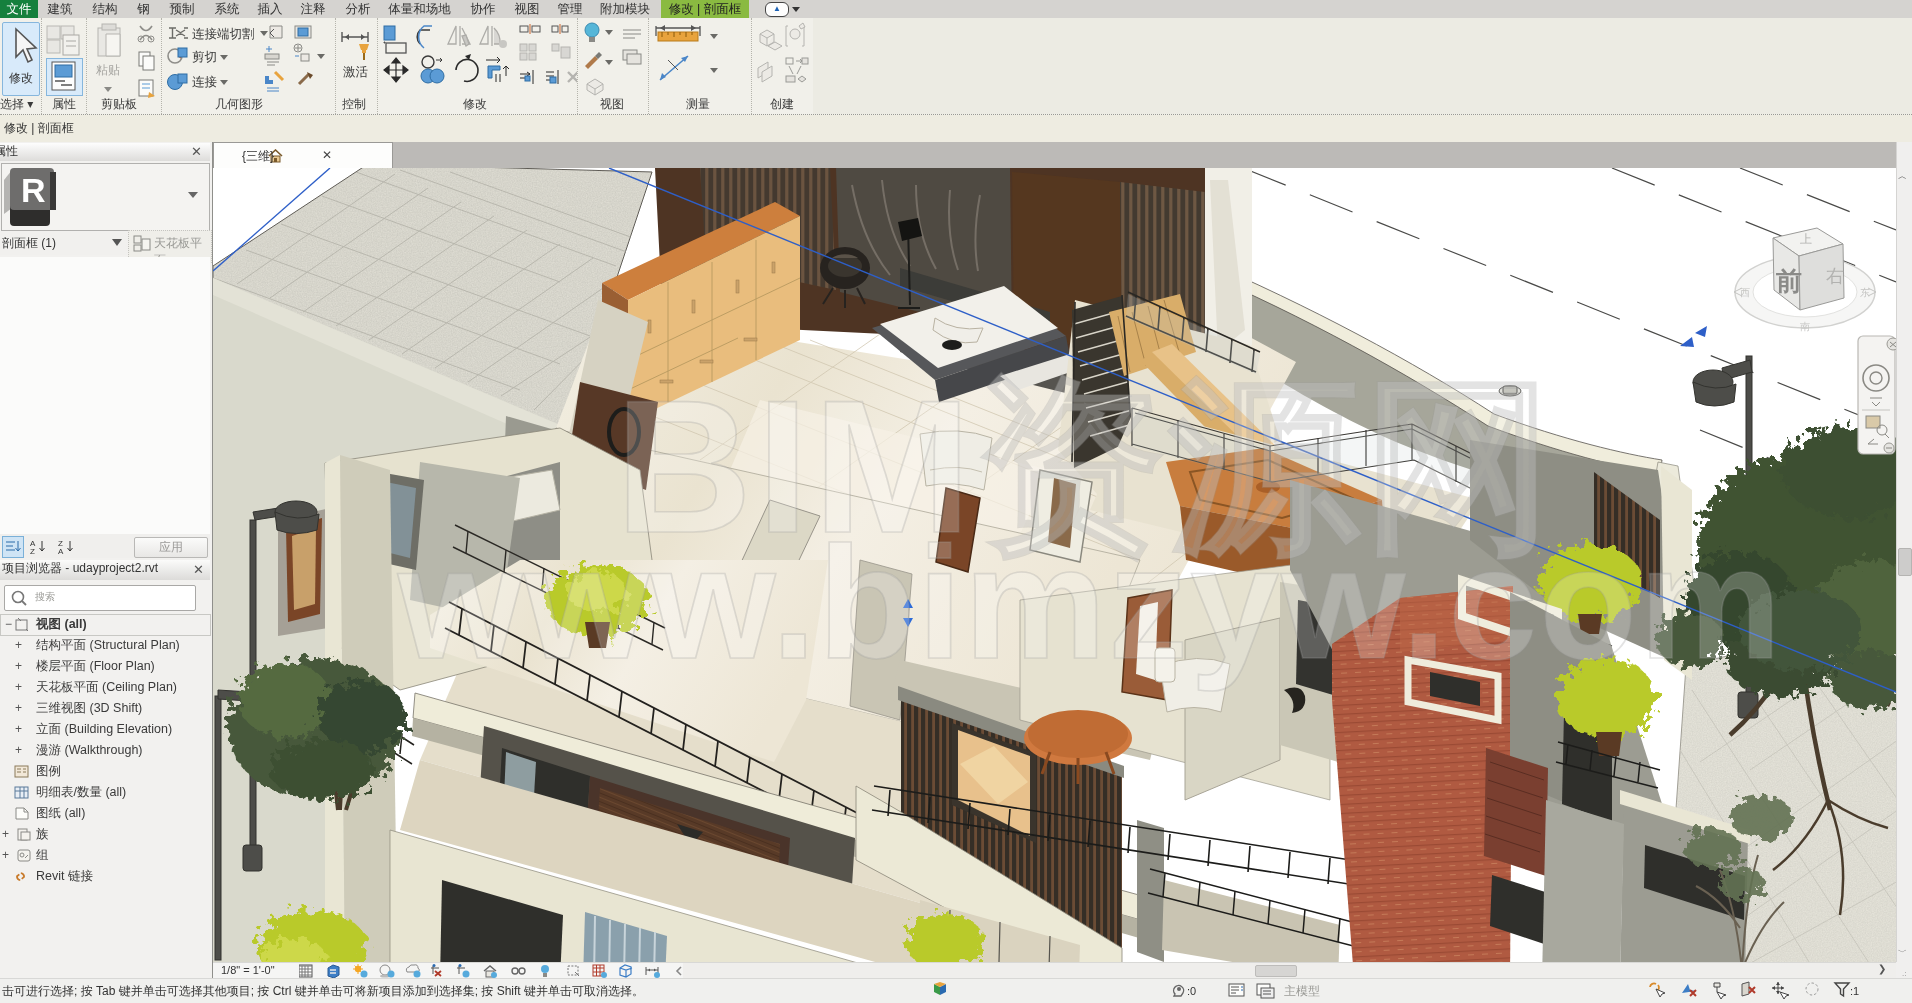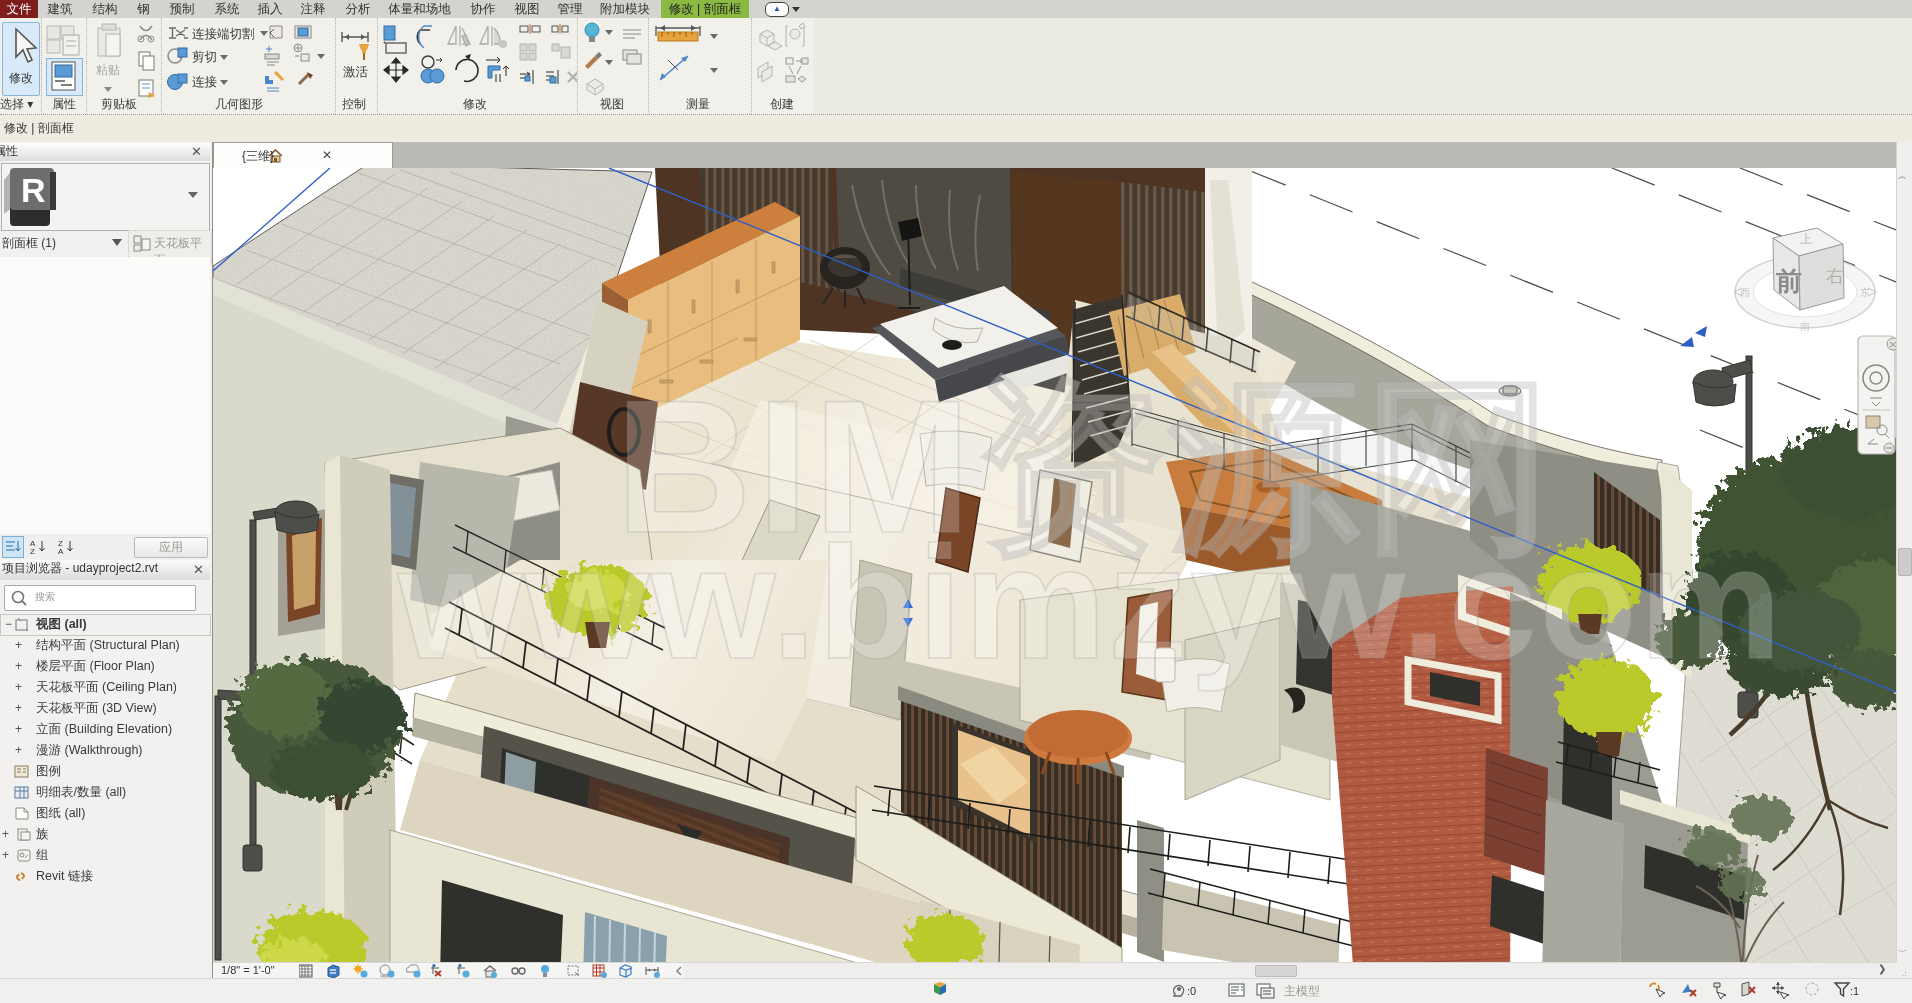--- a/index.html
+++ b/index.html
@@ -2,21 +2,21 @@
 <html><head>
 <meta charset="utf-8">
 <style>
 html,body{margin:0;padding:0;}
 #app{position:relative;width:1912px;height:1003px;overflow:hidden;background:#ffffff;
  font-family:"Liberation Sans",sans-serif;-webkit-font-smoothing:antialiased;}
 .abs{position:absolute;}
 
 #tabbar{left:0;top:0;width:1912px;height:18px;background:#d5d3d0;}
 .tab{position:absolute;top:0;height:18px;font-size:12.5px;color:#333;line-height:18px;text-align:center;}
-#filetab{left:0;width:38px;background:#7f1d1d;color:#fff;}
+#filetab{left:0;width:38px;background:#15803d;color:#fff;}
 #modtab{left:661px;width:88px;background:#8aba41;color:#222;}
 #tbbtn{left:765px;top:2px;width:22px;height:13px;border:1px solid #444;border-radius:6px;background:#fdfdfd;font-size:8px;line-height:12px;text-align:center;color:#1c62b5;}
 #tbbtn2{left:792px;top:7px;width:0;height:0;border-left:4px solid transparent;border-right:4px solid transparent;border-top:5px solid #333;}
 
 #ribbon{left:0;top:18px;width:1912px;height:96px;background:#f1f0ea;border-bottom:1px dotted #9a9a94;}
 #ribbonright{left:813px;top:18px;width:1099px;height:96px;background:#ecebe3;}
 .psep{position:absolute;top:0;width:1px;height:96px;border-left:1px dotted #b5b4ac;}
 .rbtxt{font-size:12px;color:#3a3a3a;}
 
 #optbar{left:0;top:115px;width:1912px;height:27px;background:#eeece1;border-bottom:1px solid #d6d4c8;font-size:12px;color:#333;line-height:27px;}
@@ -385,21 +385,21 @@
       <div class="trow" style="top:42px;">
         <span class="exp" style="left:13px;">+</span>
         <span style="position:absolute;left:36px;">楼层平面 (Floor Plan)</span>
       </div>
       <div class="trow" style="top:63px;">
         <span class="exp" style="left:13px;">+</span>
         <span style="position:absolute;left:36px;">天花板平面 (Ceiling Plan)</span>
       </div>
       <div class="trow" style="top:84px;">
         <span class="exp" style="left:13px;">+</span>
-        <span style="position:absolute;left:36px;">天花板平面 (3D View)</span>
+        <span style="position:absolute;left:36px;">三维视图 (3D Shift)</span>
       </div>
       <div class="trow" style="top:105px;">
         <span class="exp" style="left:13px;">+</span>
         <span style="position:absolute;left:36px;">立面 (Building Elevation)</span>
       </div>
       <div class="trow" style="top:126px;">
         <span class="exp" style="left:13px;">+</span>
         <span style="position:absolute;left:36px;">漫游 (Walkthrough)</span>
       </div>
       <div class="trow" style="top:147px;">
@@ -966,20 +966,21 @@
       </g>
       <path d="M382 4 l-4 4 l4 4" stroke="#888" stroke-width="1.6" fill="none"></path>
     </svg>
   </div>
   <div class="abs" id="hscroll"></div>
   <div class="abs" id="hthumb"></div>
   <div class="abs" style="left:1878px;top:963px;font-size:10px;color:#555;">❯</div>
   <div class="abs" id="corner"><span style="font-size:8px;color:#888;margin-left:6px;">.:</span></div>
 
   <div class="abs" id="statusbar">
+    <span style="position:absolute;left:2px;top:4px;">击可进行选择; 按 Tab 键并单击可选择其他项目; 按 Ctrl 键并单击可将新项目添加到选择集; 按 Shift 键并单击可取消选择。</span>
     <svg width="20" height="18" style="position:absolute;left:930px;top:3px;">
         <path d="M4 2 l6 3 v8 l-6 -3 z" fill="#3a9a48"></path>
         <path d="M10 5 l6 -3 v8 l-6 3 z" fill="#2a6ab0"></path>
         <path d="M4 2 l6 -2 l6 2 l-6 3 z" fill="#e8a33d"></path>
       </svg>
 
     <svg width="34" height="18" style="position:absolute;left:1172px;top:3px;">
         <path d="M3 12 a5 5 0 1 1 8 -1 l-2 3 h-7 z" fill="none" stroke="#666" stroke-width="1.4"></path>
         <circle cx="7" cy="7" r="2" fill="#666"></circle>
         <text x="15" y="13" font-size="11" fill="#333">:0</text>

